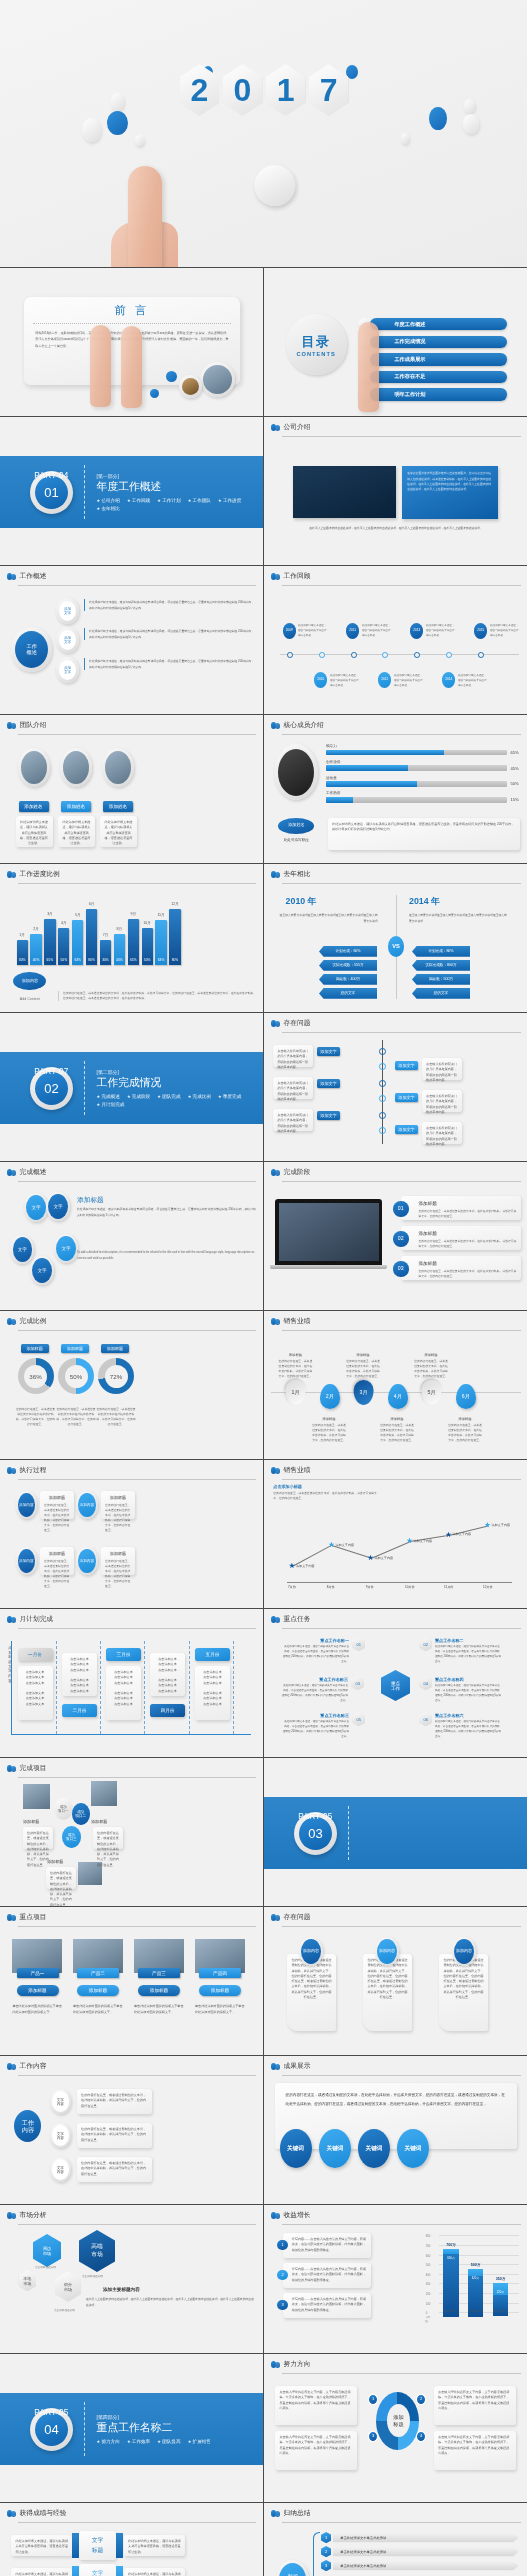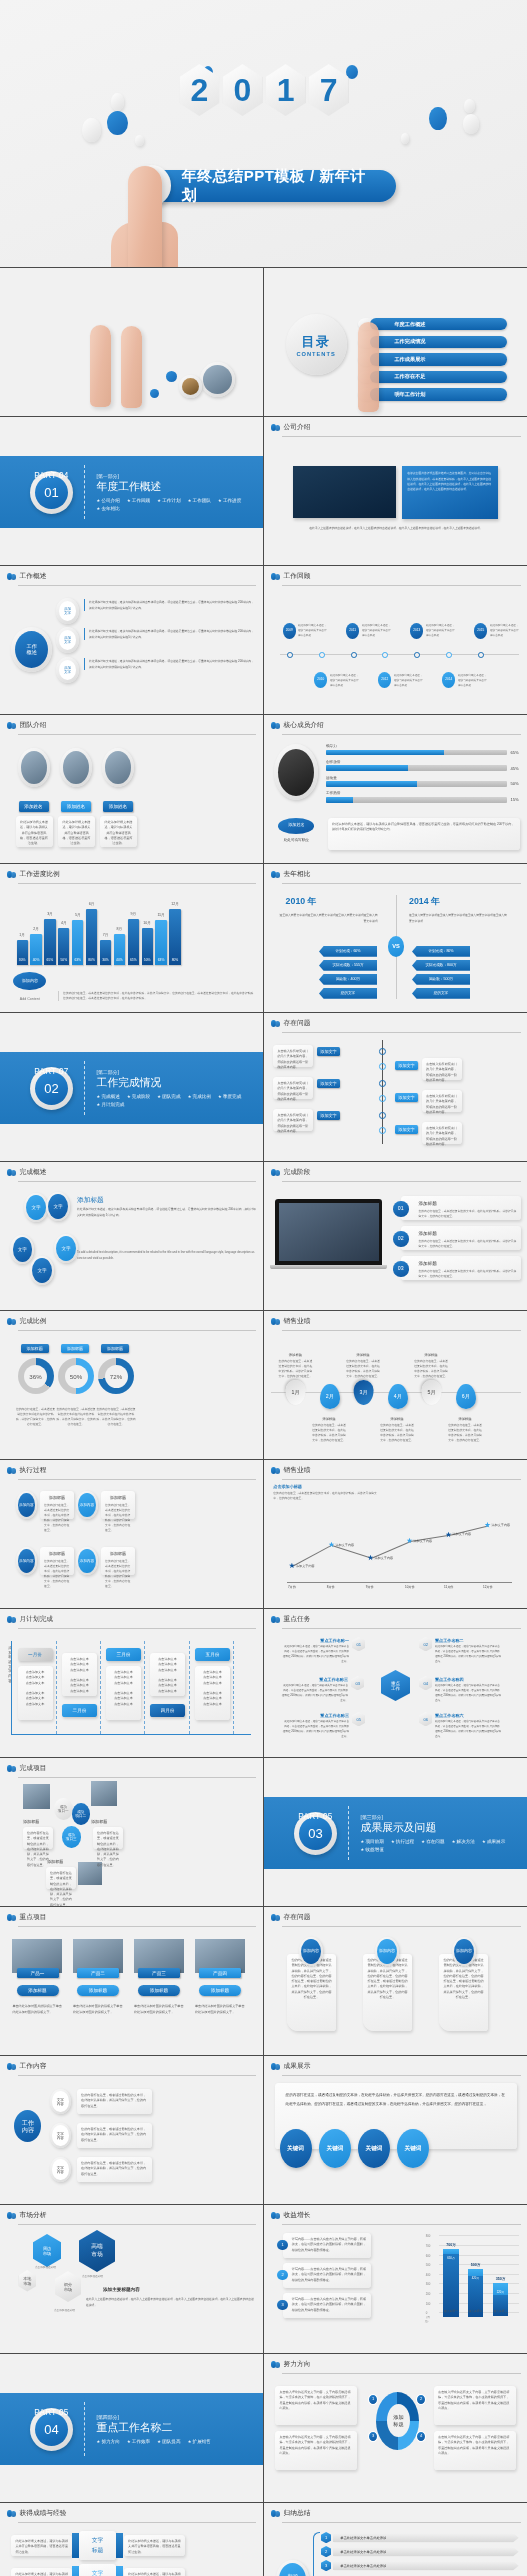--- a/index.html
+++ b/index.html
@@ -145,29 +145,34 @@
 
     <div class="hexrow">
       <div class="hex">2</div>
       <div class="hex">0</div>
       <div class="hex">1</div>
       <div class="hex">7</div>
     </div>
 
     <div class="hero-pill">
       <div class="pill-knob"></div>
-      <div class="pill-bar cn">年终总结PPT模板 / 新年计划</div>
     </div>
     <div class="finger2"></div>
     <div class="finger"></div>
   </div>
 
   <div class="grid">
 
     <div class="slide">
+      <div style="position:absolute;left:24px;top:29px;width:216px;height:88px;border-radius:7.2px;
+                  background:linear-gradient(170deg,#fdfdfd,#ebebeb);box-shadow:1.5px 2.6px 5.2px rgba(0,0,0,.12);">
+        <div class="cn" style="text-align:center;font-size:11.3px;color:#1b75bb;padding-top:6.2px;letter-spacing:3.1px;">前 言</div>
+        <div style="margin:5.2px 9.3px 0;border-top:0.5px dotted #bbb;"></div>
+        <div class="cn" style="font-size:3.1px;color:#555;line-height:2.1;padding:5.2px 11.3px 0;">回顾2016的工作，在取得成绩的同时，我们也看到了工作中的不足和问题，主要反映于xx及xxx的风格、定型还需进一步探索，尤其是网络优势没有充分体现我们xxxxx和我们这个平台能大量信息、商机和快捷方便的信息等优势没有得到充分发挥。展望新的一年，我们将继续努力，争取工作更上一个新台阶。</div>
+      </div>
       <div class="ringwrap" style="position:absolute;left:200px;top:94px;width:35px;height:35px;">
         <div class="ph" style="width:29px;height:29px;border-radius:50%;"></div>
       </div>
       <div class="ringwrap" style="position:absolute;left:179px;top:107px;width:23px;height:23px;">
         <div class="ph" style="width:17.5px;height:17.5px;border-radius:50%;background:linear-gradient(150deg,#c8a06a,#6b4c22);"></div>
       </div>
       <div class="dot d-blue" style="position:absolute;left:166px;top:103px;width:11.3px;height:11.3px;"></div>
       <div class="dot d-blue" style="position:absolute;left:150px;top:121px;width:9.3px;height:9.3px;"></div>
       <div class="finger" style="left:90px;top:57px;width:20.6px;height:82px;opacity:.95;"></div>
       <div class="finger" style="left:121px;top:58px;width:20.6px;height:82px;opacity:.95;"></div>
@@ -946,32 +951,20 @@
       <div class="card cn" style="position:absolute;left:93px;top:69px;width:30px;height:21.6px;">您的内容打在这里，或者通过复制您的文本后，在此框中选择粘贴，并选择只保留文字，您的内容打在这里。</div>
       <div class="card cn" style="position:absolute;left:46px;top:109px;width:30px;height:21.6px;">您的内容打在这里，或者通过复制您的文本后，在此框中选择粘贴，并选择只保留文字，您的内容打在这里。</div>
     </div>
 
     <div class="slide">
       <div class="sec">
         <div class="sec-ring">
           <span>03</span>
           </div>
         <div class="sec-div"></div>
-        <div class="sec-body">
-          <div class="sec-sub cn">[第三部分]</div>
-          <div class="sec-h cn">成果展示及问题</div>
-          <div class="sec-tags cn">
-            <span>项目前期</span>
-              <span>执行过程</span>
-              <span>存在问题</span>
-            <span>解决方法</span>
-              <span>成果展示</span>
-              <span>收益增值</span>
-          </div>
-        </div>
       </div>
       <div class="sec-part cn">PART 05</div>
     </div>
 
     <div class="slide">
       <div class="s-head">
           <span class="s-logo">
             <i class="a"></i>
             <i class="b"></i>
           </span>

